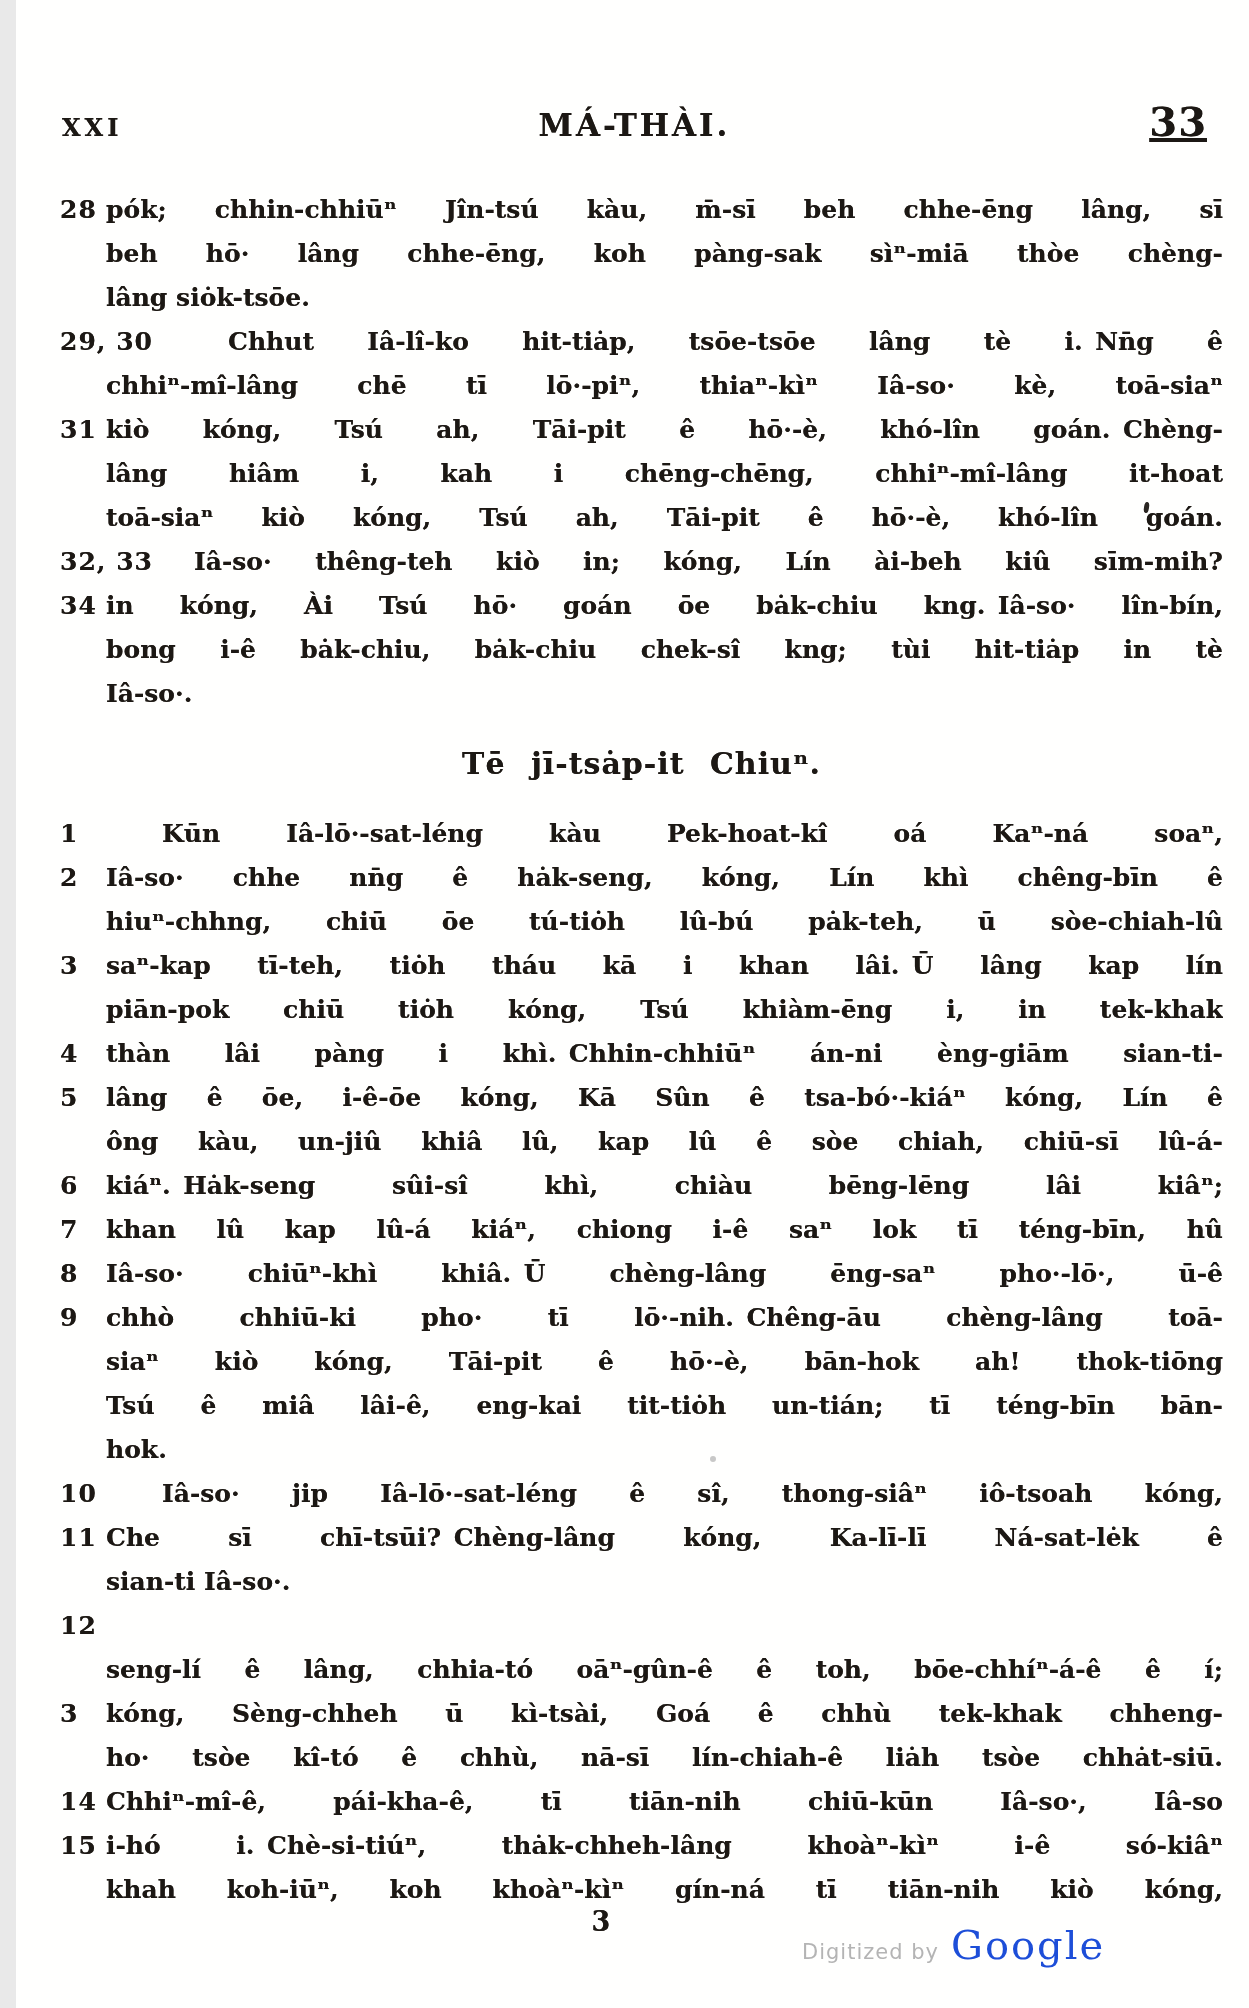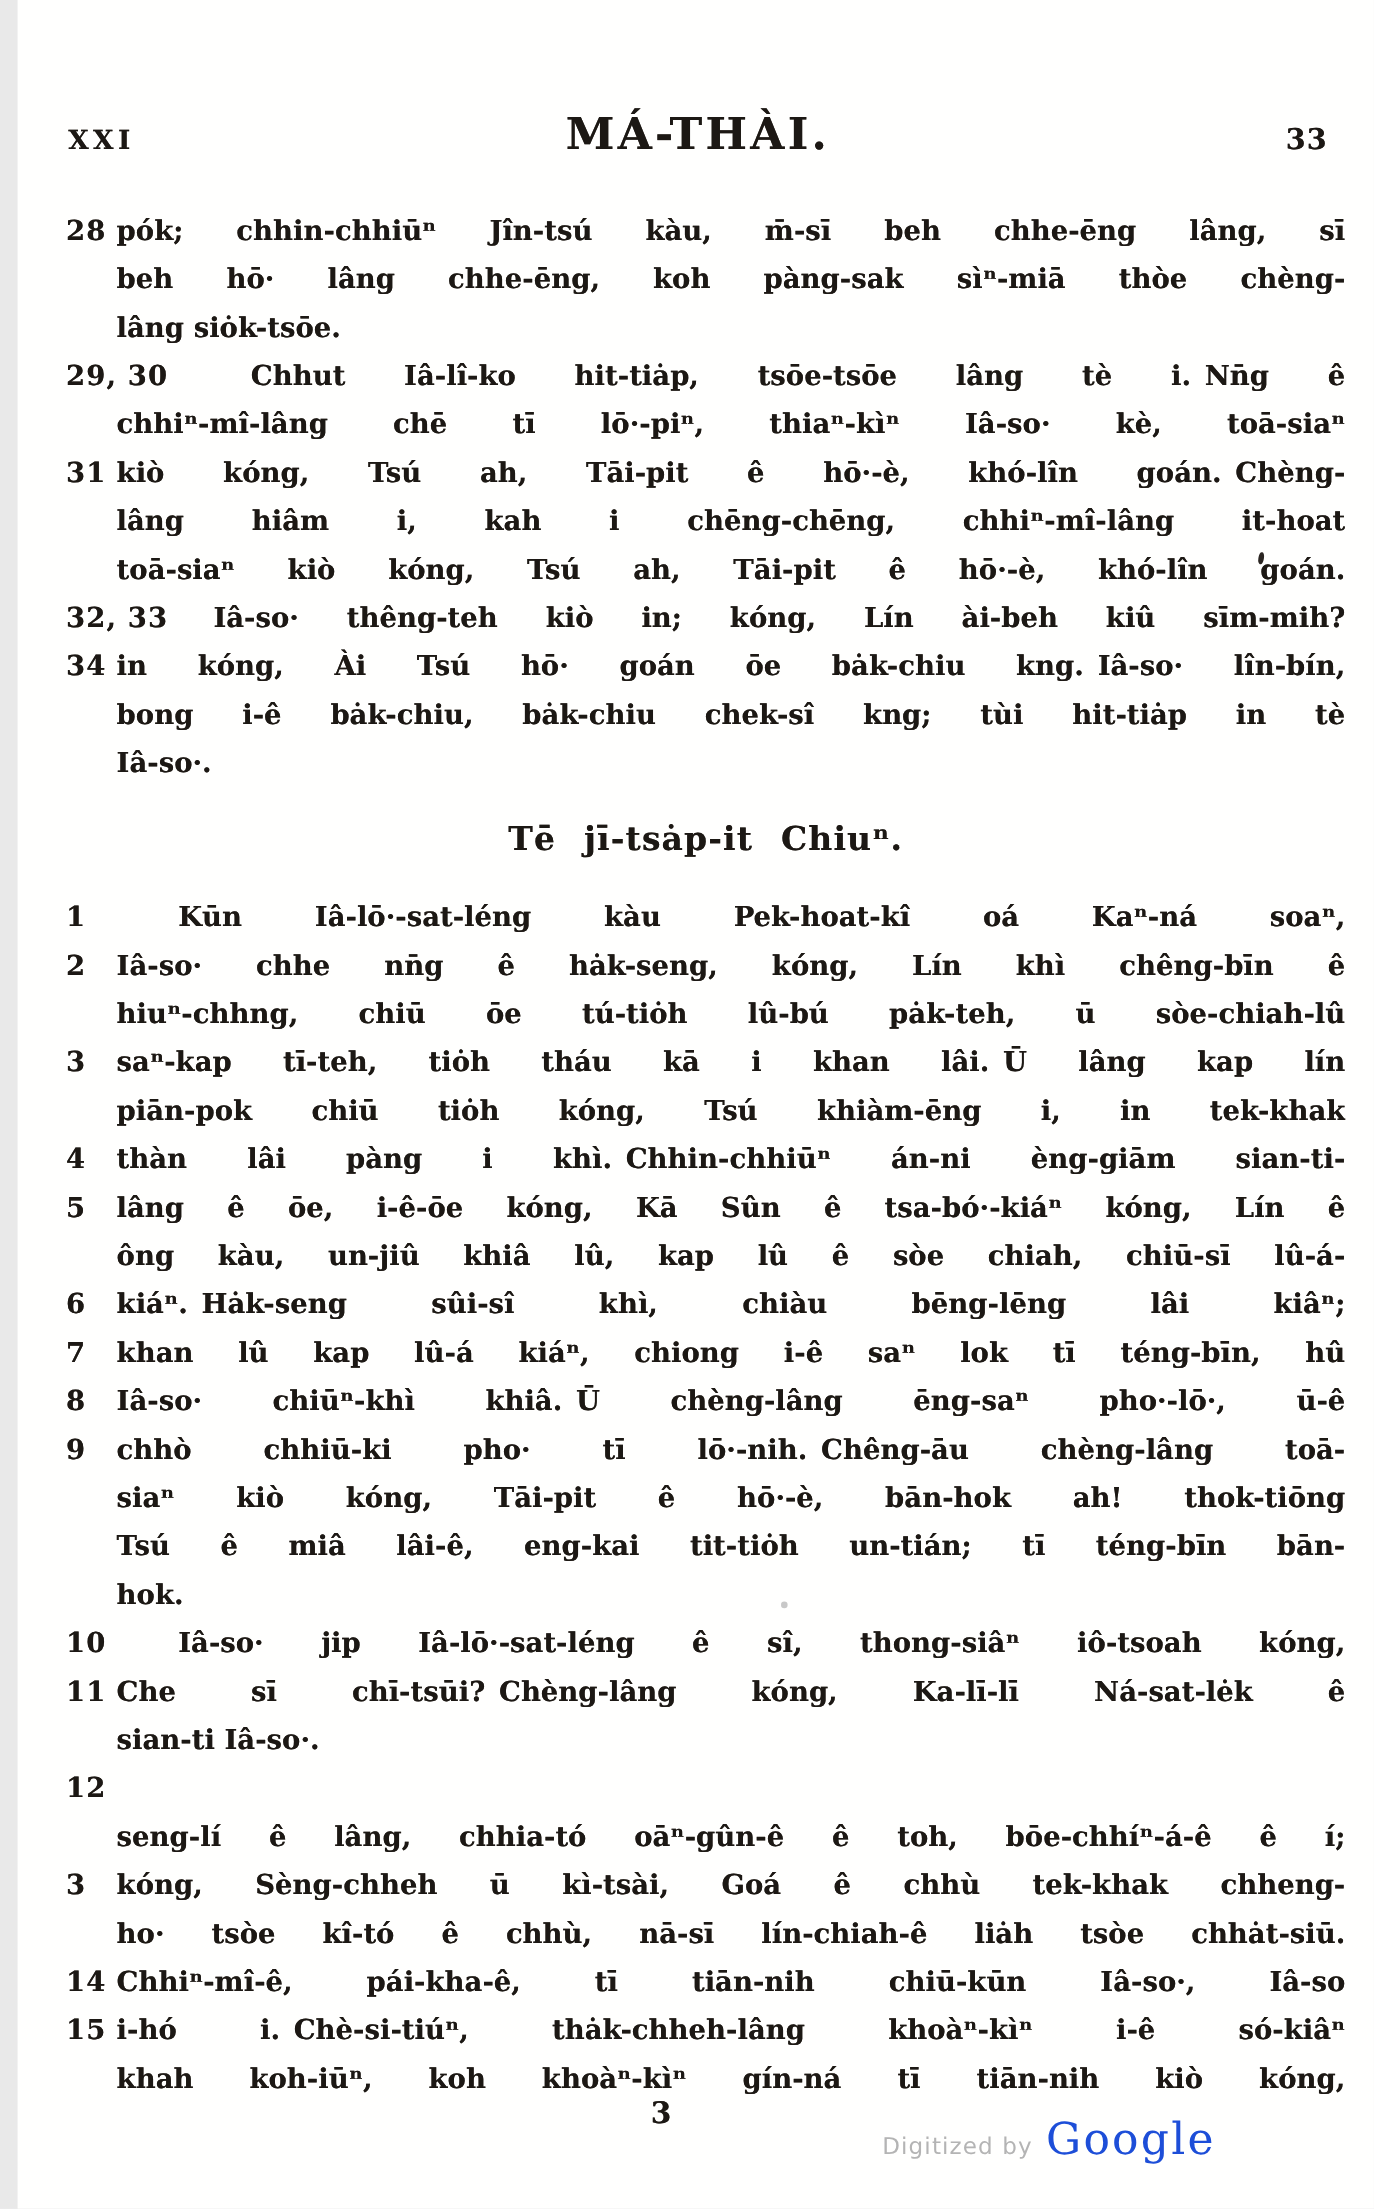--- a/index.html
+++ b/index.html
@@ -13,22 +13,22 @@
     color:#1c1814;
     text-shadow:0 0 .6px rgba(25,18,10,.75);
     margin-left:16px;
   }
   
   .page-header{
     position:absolute;top:98px;left:46px;width:1145px;
     display:grid;grid-template-columns:1fr auto 1fr;align-items:baseline;
   }
   .folio{font-size:24px;letter-spacing:4px;justify-self:start;}
-  .running-title{font-size:40px;letter-spacing:3px;justify-self:center;}
-  .page-num{font-size:26px;letter-spacing:1px;justify-self:end;}
+  .running-title{font-size:31px;letter-spacing:3px;justify-self:center;}
+  .page-num{font-size:40px;letter-spacing:1px;justify-self:end;text-decoration:underline;}
   
   .content{position:absolute;top:188px;left:44px;width:1163px;}
   .line{
     position:relative;height:44px;line-height:44px;
     font-size:25px;
     text-align:justify;text-align-last:justify;
     overflow:hidden;white-space:nowrap;
   }
   .line.endline{text-align-last:left;}
   .ind-n{padding-left:46px;}

